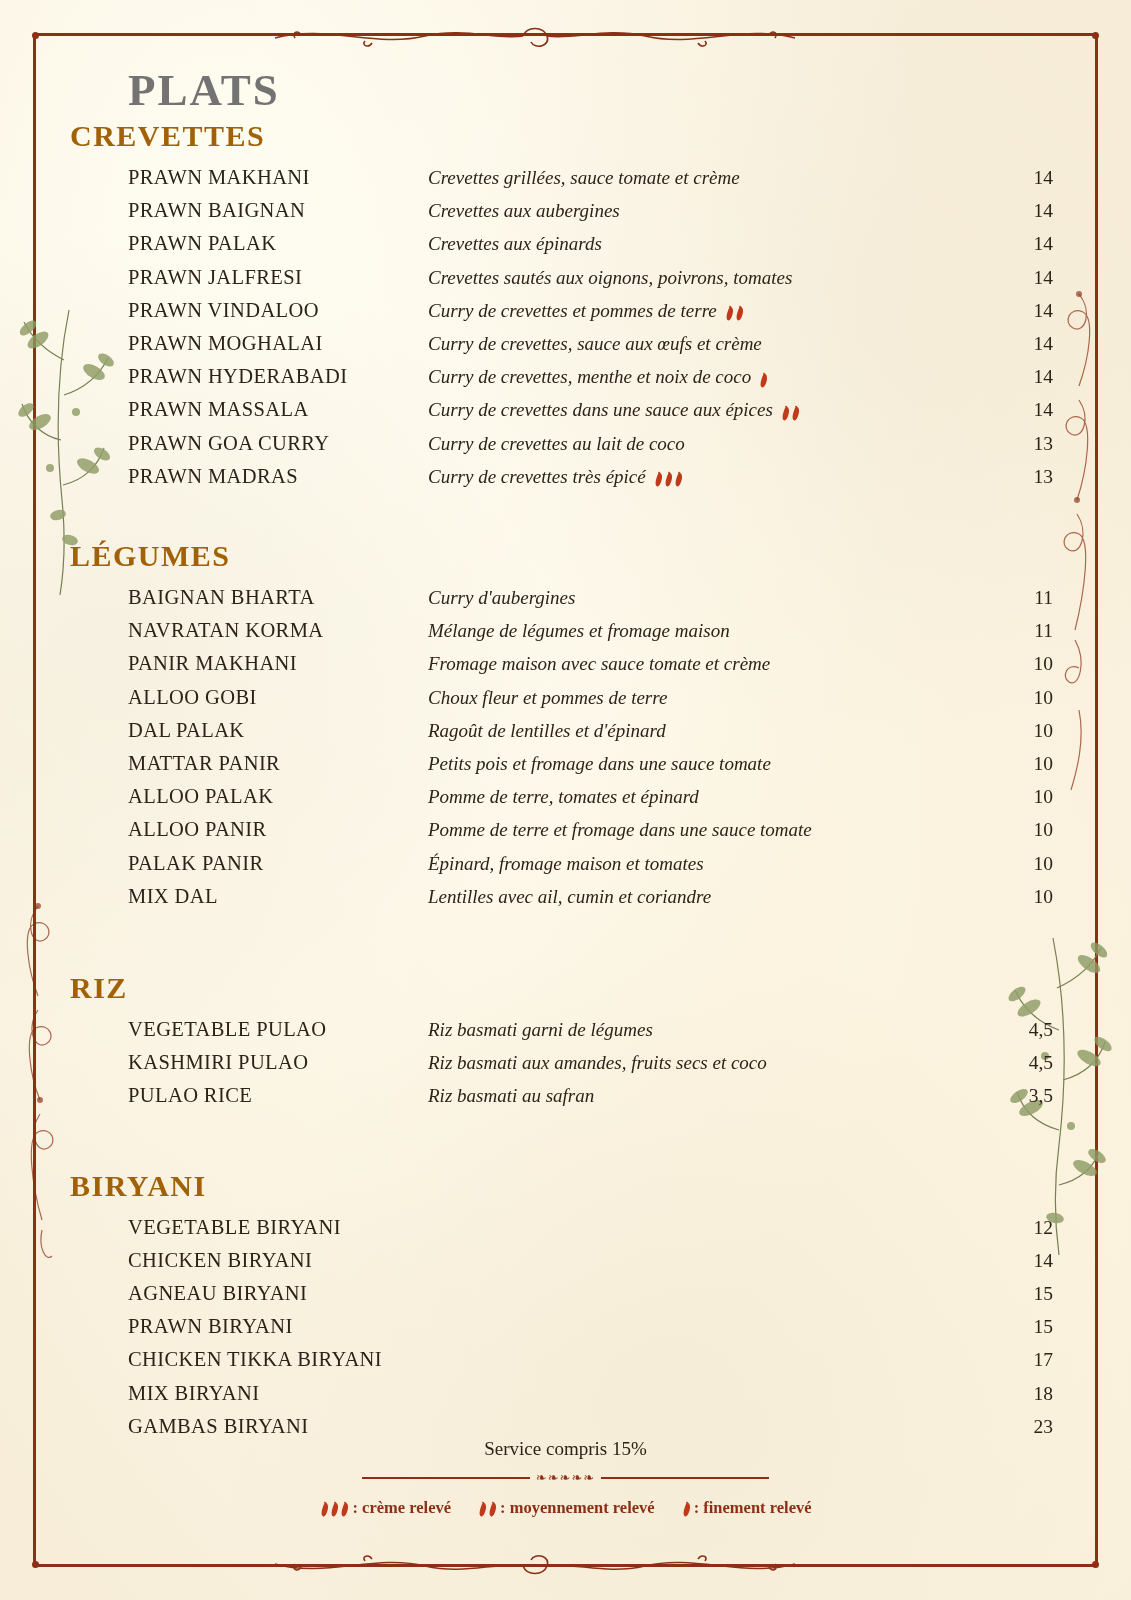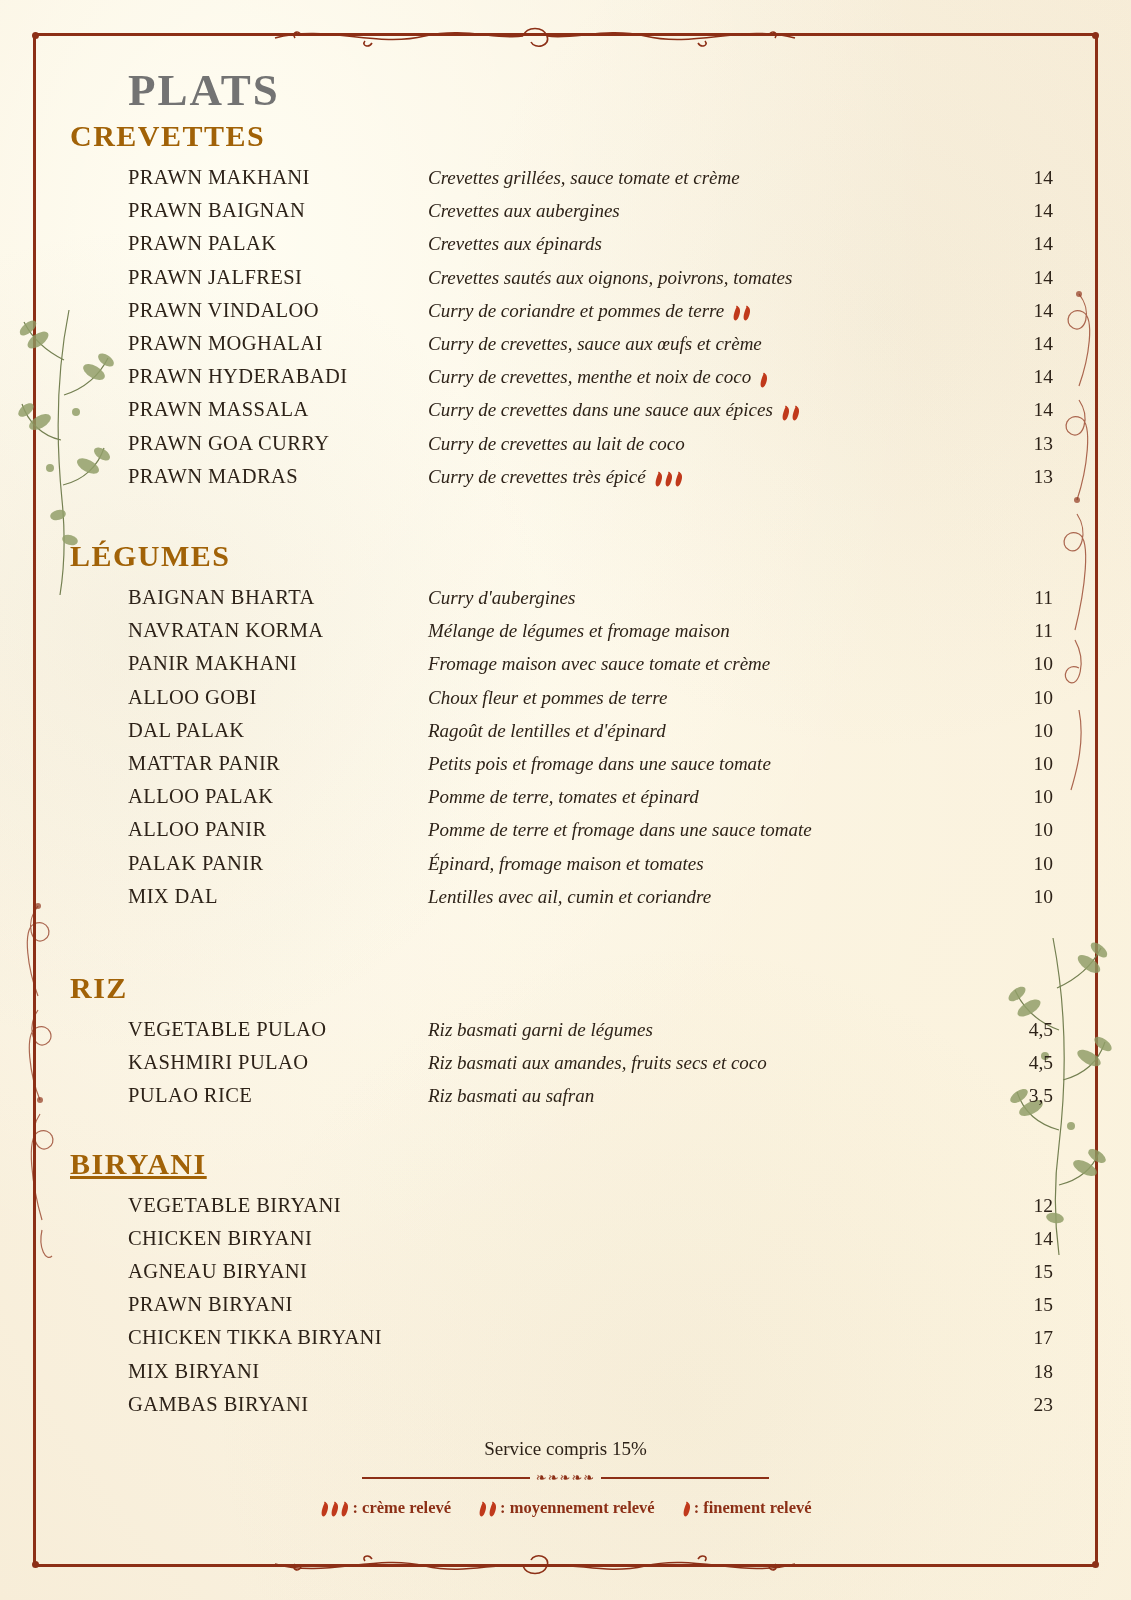--- a/index.html
+++ b/index.html
@@ -129,21 +129,21 @@
     font-size: 17px;
     letter-spacing: -1px;
     margin-left: 7px;
     display: inline-block;
     transform: translateY(1px);
   }
 
   .sec-crevettes-title { margin-top: 6px; }
   .sec-legumes-title  { margin-top: 46px; }
   .sec-riz-title      { margin-top: 58px; }
-  .sec-biryani-title  { margin-top: 34px; text-decoration: underline; }
+  .sec-biryani-title  { margin-top: 56px; }
 
   .biryani-table .col-name { width: 640px; margin-top: 28px; }
 
   .footer {
     position: absolute;
     left: 0;
     right: 0;
     bottom: 32px;
     text-align: center;
   }
@@ -339,21 +339,21 @@
         <td class="col-desc"><span>Crevettes aux épinards</span></td>
         <td class="col-price">14</td>
       </tr>
       <tr>
         <td class="col-name">PRAWN JALFRESI</td>
         <td class="col-desc"><span>Crevettes sautés aux oignons, poivrons, tomates</span></td>
         <td class="col-price">14</td>
       </tr>
       <tr>
         <td class="col-name">PRAWN VINDALOO</td>
-        <td class="col-desc"><span>Curry de coriandre et pommes de terre</span><span class="chili"><svg width="11" height="17" viewBox="0 0 11 17" style="display:inline-block;vertical-align:middle;margin-right:-1px;">
+        <td class="col-desc"><span>Curry de crevettes et pommes de terre</span><span class="chili"><svg width="11" height="17" viewBox="0 0 11 17" style="display:inline-block;vertical-align:middle;margin-right:-1px;">
                 <path d="M5.5,2 C4.2,0.8 6.6,0.2 7.2,1.8 C9.6,3.2 9.6,8 7.4,12.6 C6.4,15 4.6,16.2 3.4,15 C2.2,13.8 2.4,10.4 3.4,7.4 C4,5.2 4.8,3.4 5.5,2 Z" fill="#c0391b"></path>
               </svg><svg width="11" height="17" viewBox="0 0 11 17" style="display:inline-block;vertical-align:middle;margin-right:-1px;">
                 <path d="M5.5,2 C4.2,0.8 6.6,0.2 7.2,1.8 C9.6,3.2 9.6,8 7.4,12.6 C6.4,15 4.6,16.2 3.4,15 C2.2,13.8 2.4,10.4 3.4,7.4 C4,5.2 4.8,3.4 5.5,2 Z" fill="#c0391b"></path>
               </svg></span></td>
         <td class="col-price">14</td>
       </tr>
       <tr>
         <td class="col-name">PRAWN MOGHALAI</td>
         <td class="col-desc"><span>Curry de crevettes, sauce aux œufs et crème</span></td>
         <td class="col-price">14</td>

